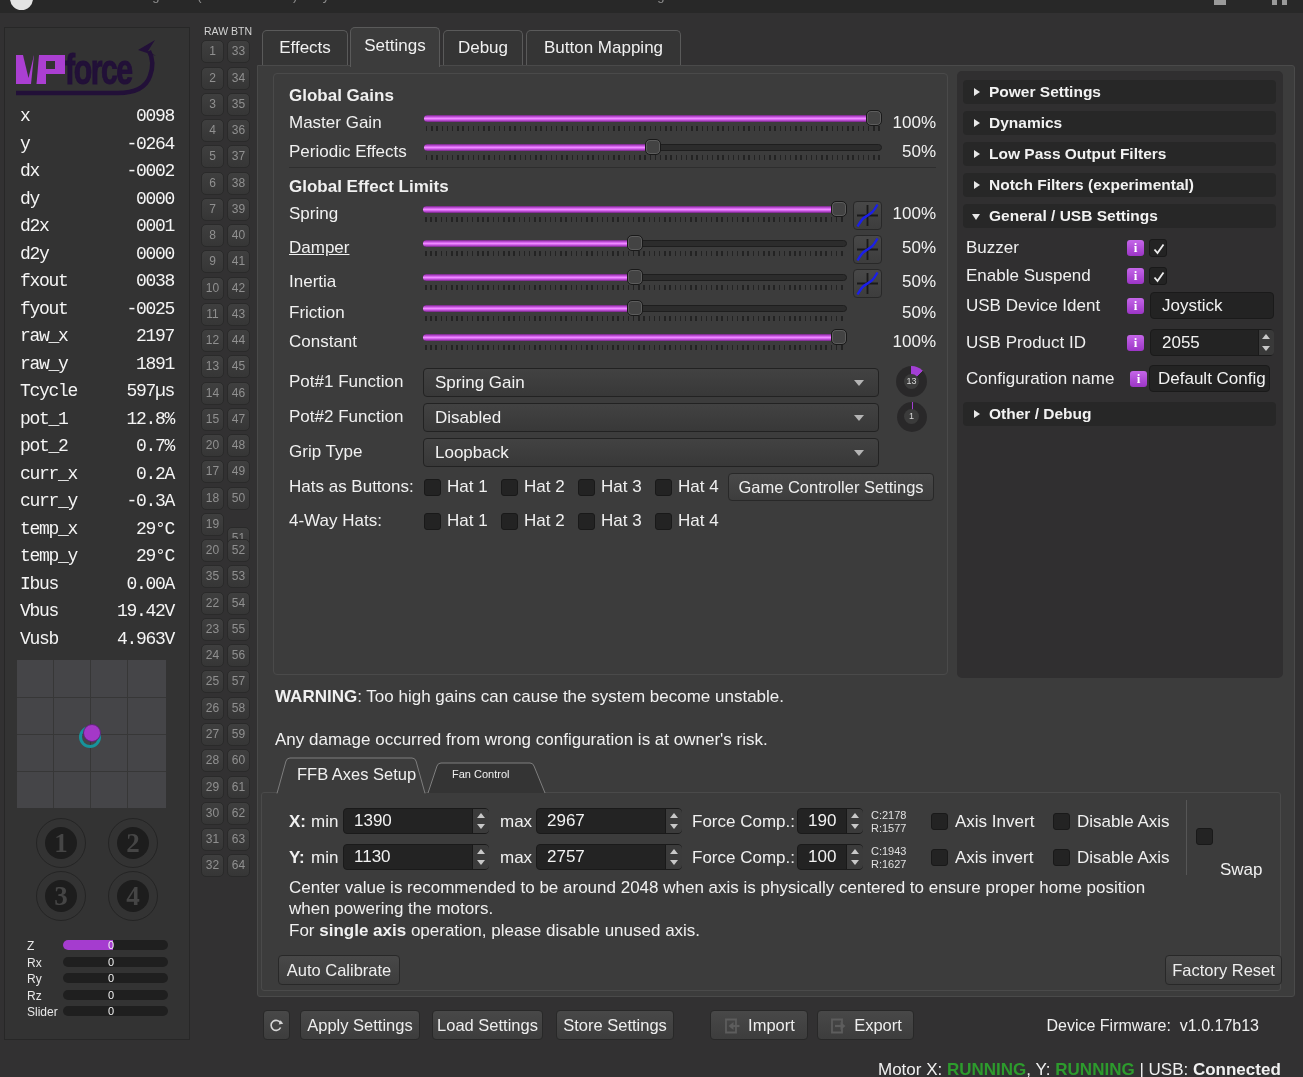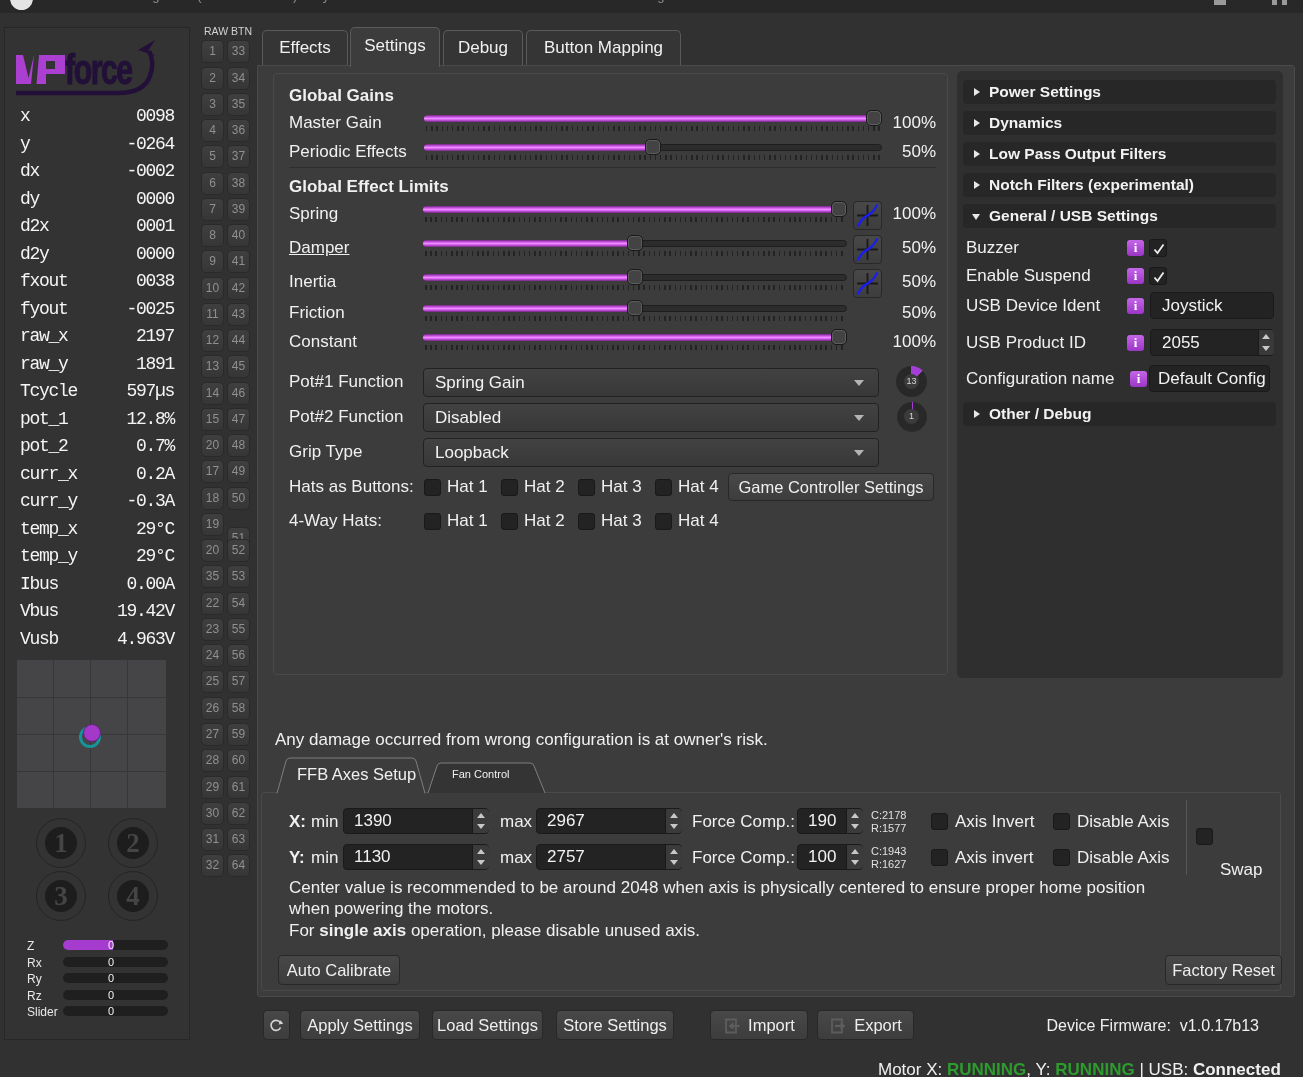--- a/index.html
+++ b/index.html
@@ -398,20 +398,21 @@
 <div class="abs" style="left:1258px;top:330px;width:15px;height:25px;background:#393939;border-left:1px solid #1a1a1a;border-radius:0 3px 3px 0;"></div>
 <div class="spin sm" style="left:1261px;top:334px;height:17px;">
         <div class="up"></div>
         <div class="dn"></div>
       </div>
 <div class="lbl" style="left:966px;top:369px;">Configuration name</div>
 <div class="info" style="left:1130px;top:371px;">i</div>
 <div class="input" style="left:1149px;top:365px;width:121px;height:27px;line-height:25px;padding-left:8px;">Default Config</div>
 </div>
 
+  <div class="lbl" style="left:275px;top:687px;"><span class="b">WARNING</span>: Too high gains can cause the system become unstable.</div>
   <div class="lbl" style="left:275px;top:730px;">Any damage occurred from wrong configuration is at owner's risk.</div>
 
   <div class="abs" style="left:261px;top:792px;width:1020px;height:199px;background:#3c3c3c;border:1px solid #4a4a4a;border-radius:3px;box-sizing:border-box;"></div>
   <svg class="abs" style="left:259px;top:756px;" width="300" height="38" viewBox="0 0 300 38">
     <path d="M169 37 L178 10 Q179 7 182 7 L271 7 Q274 7 275 10 L286 37" fill="#343434" stroke="#7e7e7e" stroke-width="1"></path>
     <path d="M18 37.4 L27 5 Q28 2 31 2 L153 2 Q156 2 157 5 L166 37.4" fill="#3c3c3c" stroke="#7e7e7e" stroke-width="1"></path>
     <path d="M19 36.6 L165 36.6" stroke="#3c3c3c" stroke-width="2.5"></path>
   </svg>
   <div class="lbl" style="left:297px;top:765px;font-size:16.5px;">FFB Axes Setup</div>
   <div class="lbl" style="left:452px;top:768px;font-size:11px;">Fan Control</div>

